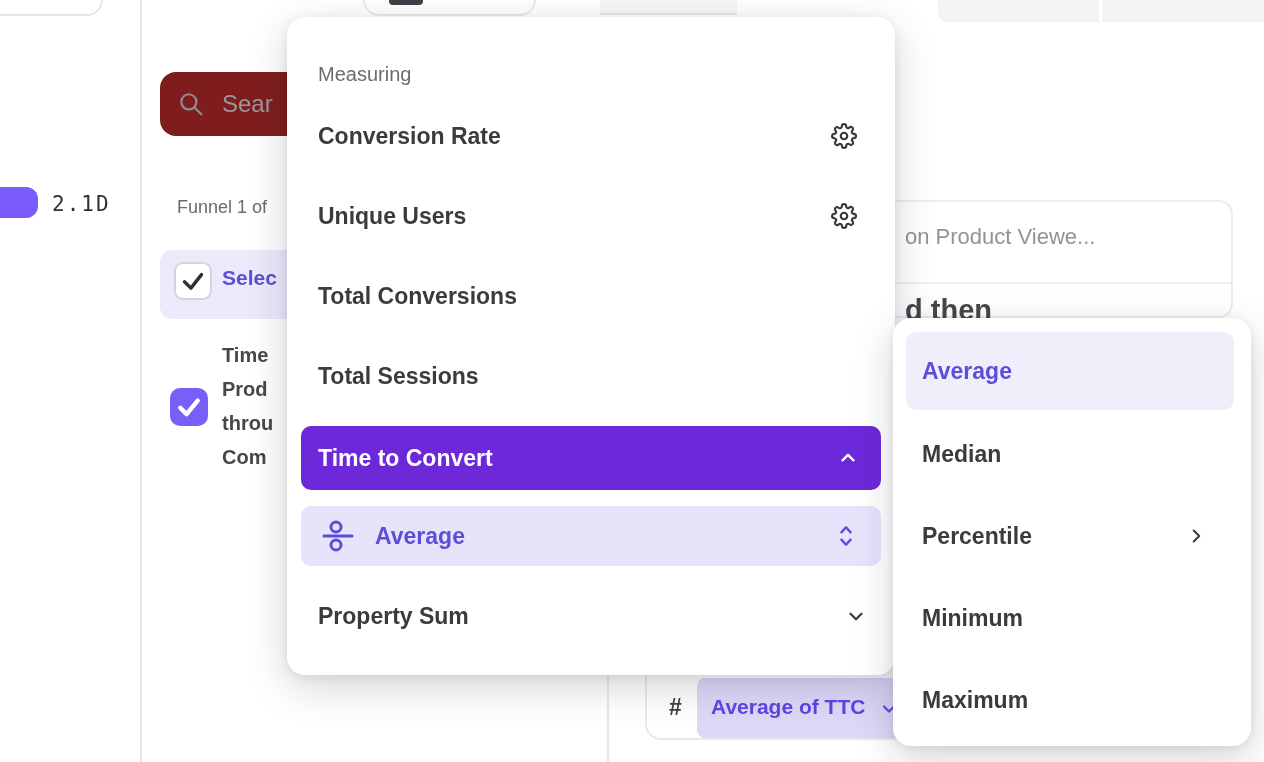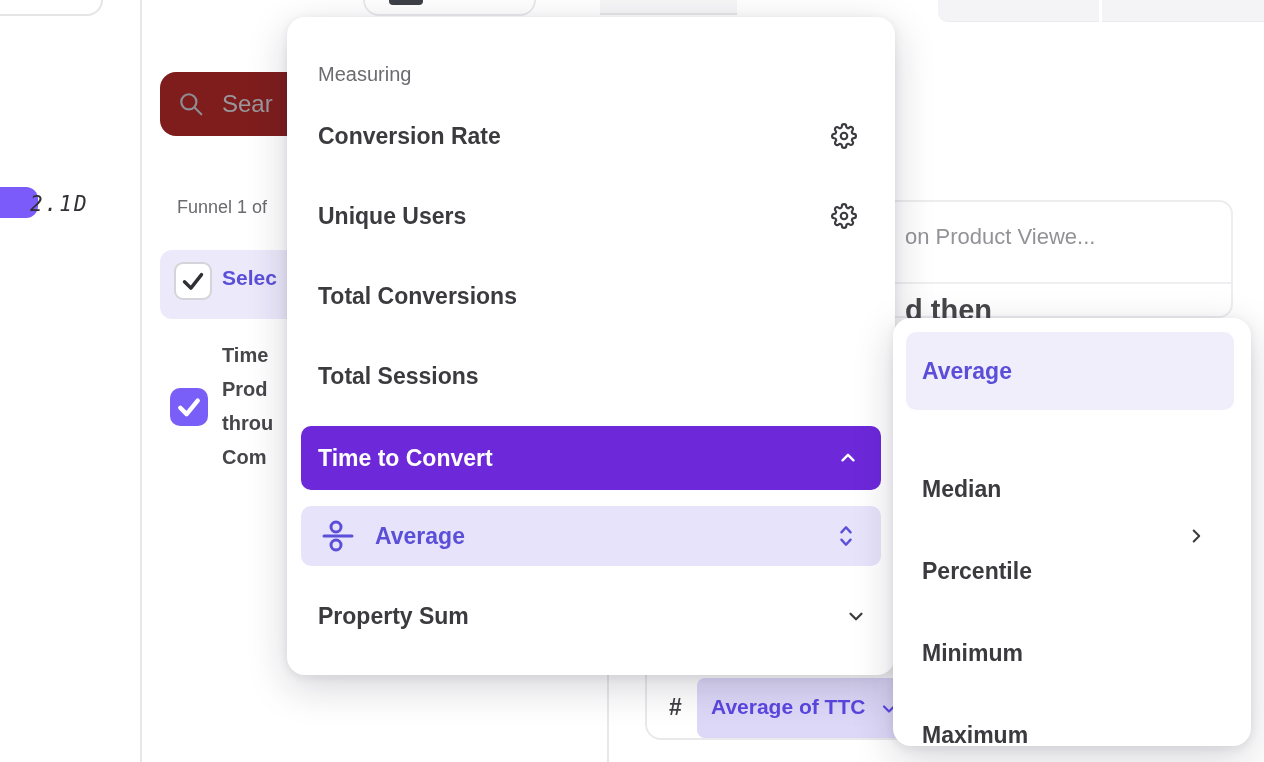--- a/index.html
+++ b/index.html
@@ -27,23 +27,23 @@
   }
   .top-gray-a { position:absolute; left:600px; top:0; width:137px; height:15px;
     background:#f6f6f7; border-bottom:2px solid #e7e7e9; }
   .top-gray-b { position:absolute; left:938px; top:0; width:161px; height:22px;
     background:#f4f4f6; border-radius:0 0 0 10px; border-bottom:1px solid #ebebed;}
   .top-gray-c { position:absolute; left:1102px; top:0; width:162px; height:22px;
     background:#f4f4f6; border-bottom:1px solid #ebebed; }
 
   .series-badge { position:absolute; left:-12px; top:187px; width:50px; height:31px;
     background:#7b5bfa; border-radius:12px; }
-  .series-label { position:absolute; left:30px; top:192px;
+  .series-label { position:absolute; left:52px; top:192px;
     font-family:"DejaVu Sans Mono", monospace; font-size:21px; color:#303035;
-    letter-spacing:2px;font-style:italic; }
+    letter-spacing:2px; }
 
   
   .search-bar { position:absolute; left:160px; top:72px; width:190px; height:64px;
     background:#7f1d1d; border-radius:16px; }
   .search-icon { position:absolute; left:18px; top:19px; width:26px; height:26px; color:#8d8d92; }
   .search-text { position:absolute; left:62px; top:18px; font-size:24px; color:#98989d; }
   .funnel-label { position:absolute; left:177px; top:197px; font-size:18px; color:#6a6a6f; }
   .select-row { position:absolute; left:160px; top:250px; width:142px; height:69px;
     background:#ece9fb; border-radius:12px; overflow:hidden;padding-left:28px; }
   .select-checkbox { position:absolute; left:14px; top:12px; width:38px; height:38px;
@@ -99,21 +99,21 @@
     font-size:23px; font-weight:600; color:#5b4fd9; }
   .sub-row .updown { position:absolute; right:24px; top:50%; transform:translateY(-50%);
     width:22px; height:26px; color:#5b4fd9; }
 
   .agg-selected { position:absolute; left:13px; top:14px; width:328px; height:78px;
     background:#f1eefc; border-radius:10px; cursor:pointer; }
   .agg-selected .label { position:absolute; left:16px; top:50%; transform:translateY(-50%);
     font-size:23px; font-weight:600; color:#5b4fd9; }
   .agg-row { position:absolute; left:0; width:100%; height:80px; cursor:pointer; }
   .agg-row .label { position:absolute; left:29px; top:50%; transform:translateY(-50%);
-    font-size:23px; font-weight:600; color:#3a3a3f;margin-top:35px; }
+    font-size:23px; font-weight:600; color:#3a3a3f; }
 
   svg { display:block; }
 </style>
 </head>
 <body>
 
 <div class="screen">
 
   <div class="v-divider" style="left:140px; top:0; height:762px;"></div>
   <div class="v-divider" style="left:607px; top:595px; height:167px;"></div>

